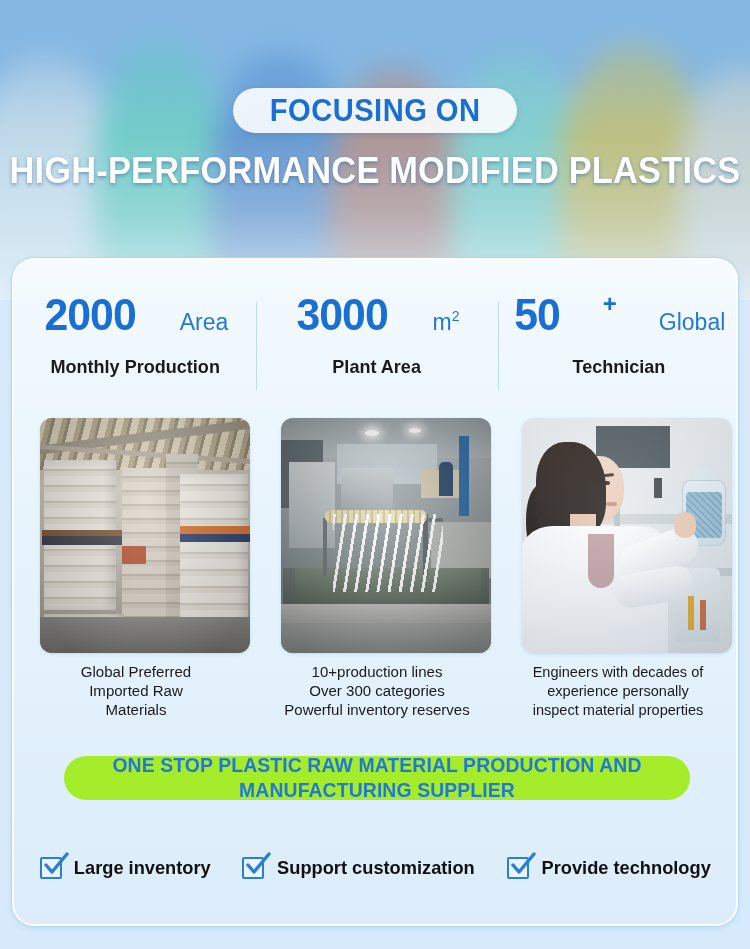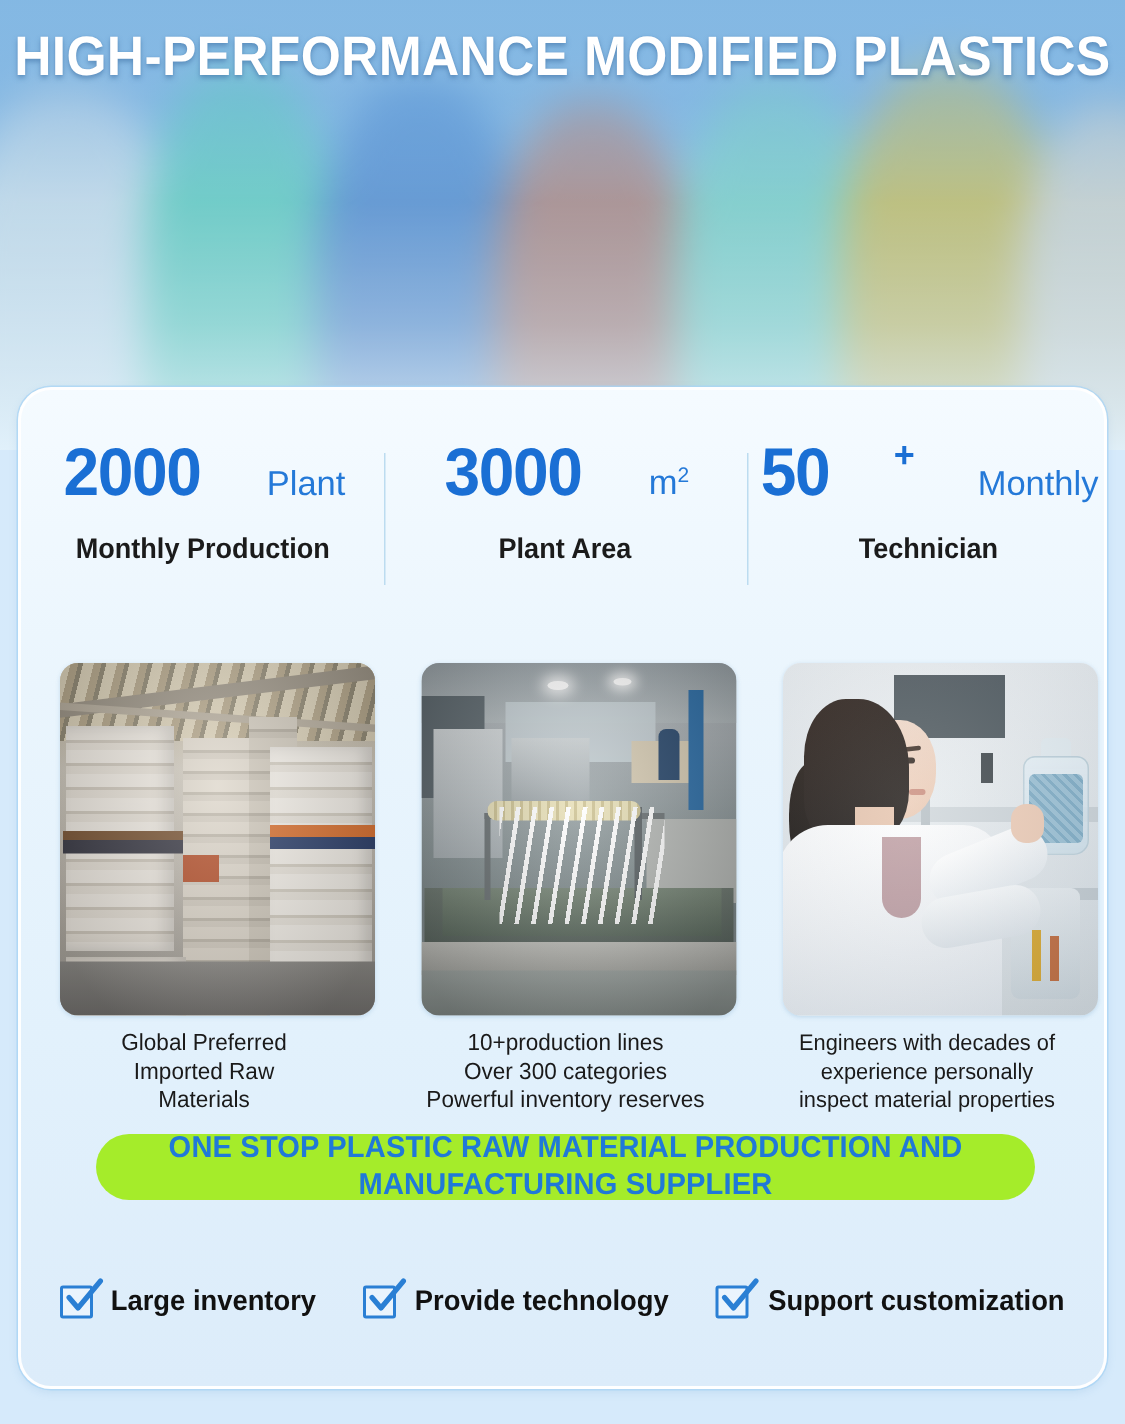--- a/index.html
+++ b/index.html
@@ -173,21 +173,21 @@
 
   
   .features {
     position: absolute;
     left: 26px;
     top: 158px;
     width: 674px;
     display: flex;
     justify-content: space-between;
   }
-  .feature { width: 192px; margin-top: 24px; }
+  .feature { width: 192px; }
 
   .photo {
     width: 210px;
     height: 235px;
     border-radius: 12px;
     overflow: hidden;
     position: relative;
     box-shadow: 0 1px 3px rgba(110,160,200,.3);
   }
   .photo > * { position: absolute; }
@@ -369,49 +369,52 @@
     <div class="jar" style="left:95px;width:130px;height:265px;background:linear-gradient(180deg,#6fdcc4,#3fb79c);"></div>
     <div class="jar" style="left:210px;width:140px;height:255px;background:linear-gradient(180deg,#5d95d8,#2f5fa8);"></div>
     <div class="jar" style="left:330px;width:130px;height:240px;background:linear-gradient(180deg,#c98f7e,#8d4a3c);"></div>
     <div class="jar" style="left:450px;width:135px;height:255px;background:linear-gradient(180deg,#8fe0cd,#57b9a2);"></div>
     <div class="jar" style="left:560px;width:145px;height:265px;background:linear-gradient(180deg,#e4cf5d,#b39a24);"></div>
     <div class="jar" style="left:680px;width:120px;height:240px;background:linear-gradient(180deg,#e6e0d2,#c4bca8);"></div>
   </div>
   <div class="hero-veil"></div>
 
   <div class="hero-inner">
+    <div class="pill">
+      <span class="pill-text">FOCUSING ON</span>
+    </div>
     <div class="hero-title">HIGH-PERFORMANCE MODIFIED PLASTICS</div>
   </div>
 </div>
 
 <div class="card">
 
   <div class="stats">
 
     <div class="stat">
       <div class="stat-top">
         <span class="stat-num">2000</span>
-        <span class="stat-unit">Plant</span>
+        <span class="stat-unit">Area</span>
       </div>
       <div class="stat-label">Monthly Production</div>
     </div>
 
     <div class="stat">
       <div class="stat-top">
         <span class="stat-num">3000</span>
         <span class="stat-unit"><span>m</span><span class="sup2">2</span></span>
       </div>
       <div class="stat-label">Plant Area</div>
     </div>
 
     <div class="stat">
       <div class="stat-top">
         <span class="stat-num">50</span>
         <span class="stat-sup">+</span>
-        <span class="stat-unit">Monthly</span>
+        <span class="stat-unit">Global</span>
       </div>
       <div class="stat-label">Technician</div>
     </div>
 
   </div>
 
   <div class="features">
 
     <div class="feature">
       <div class="photo">
@@ -517,27 +520,27 @@
       </span>
       <span class="checklabel">Large inventory</span>
     </div>
 
     <div class="checkitem">
       <span class="cbox">
         <svg width="26" height="26" viewBox="0 0 26 26">
             <path d="M3 13 L9 20 L24 2" stroke="#2a7fd4" stroke-width="3.4" fill="none" stroke-linecap="round" stroke-linejoin="round"></path>
           </svg>
       </span>
-      <span class="checklabel">Provide technology</span>
+      <span class="checklabel">Support customization</span>
     </div>
 
     <div class="checkitem">
       <span class="cbox">
         <svg width="26" height="26" viewBox="0 0 26 26">
             <path d="M3 13 L9 20 L24 2" stroke="#2a7fd4" stroke-width="3.4" fill="none" stroke-linecap="round" stroke-linejoin="round"></path>
           </svg>
       </span>
-      <span class="checklabel">Support customization</span>
+      <span class="checklabel">Provide technology</span>
     </div>
 
   </div>
 
 </div>
 
 </body></html>

